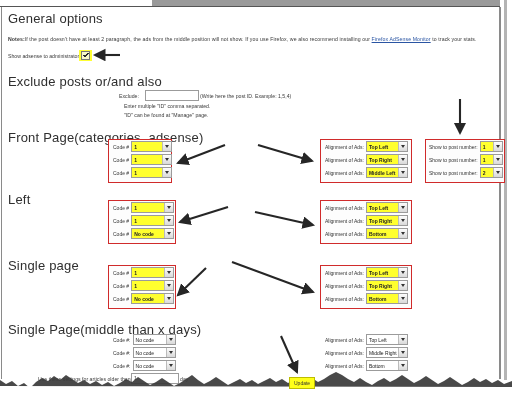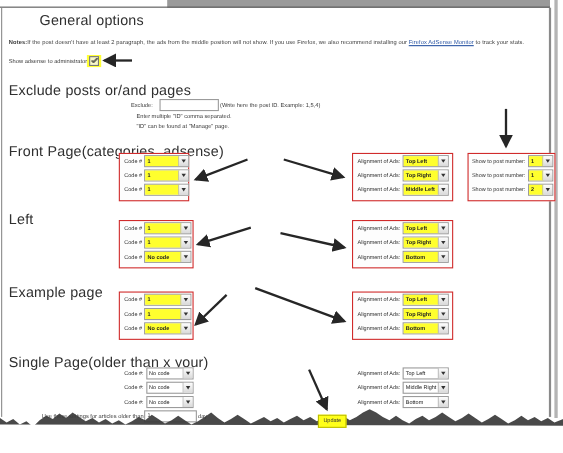--- a/index.html
+++ b/index.html
@@ -62,32 +62,32 @@
 <body>
 
 <div class="page">
 
   <div class="top-gray"></div>
   <div class="top-line"></div>
   <div class="left-edge"></div>
   <div class="right-edge"></div>
   <div class="right-edge2"></div>
 
-  <div class="h-sec" style="left:8px;top:11px;font-size:13px;margin-left:28px;">General options</div>
+  <div class="h-sec" style="left:8px;top:11px;font-size:13px;">General options</div>
 
   <div class="note" style="left:8px;top:36px;">
     <b>Notes:</b><span>If the post doesn't have at least 2 paragraph, the ads from the middle position will not show. If you use Firefox, we also recommend installing our </span><a href="#">Firefox AdSense Monitor</a><span> to track your stats.</span>
   </div>
 
   <div class="lbl" style="left:8px;top:53px;">Show adsense to administrator?</div>
   <div class="chk-wrap" style="left:79px;top:50px;">
     <span class="chk"></span>
   </div>
 
-  <div class="h-sec" style="left:8px;top:74px;">Exclude posts or/and pages</div>
+  <div class="h-sec" style="left:8px;top:74px;">Exclude posts or/and also</div>
 
   <div class="lbl" style="left:119px;top:93px;">Exclude:</div>
   <div class="tinput" style="left:145px;top:90px;width:52px;">
     <span></span>
   </div>
   <div class="lbl" style="left:200px;top:93px;">(Write here the post ID. Example: 1,5,4)</div>
   <div class="lbl" style="left:124px;top:103px;">Enter multiple "ID" comma separated.</div>
   <div class="lbl" style="left:124px;top:112px;">"ID" can be found at "Manage" page.</div>
 
   <div class="h-sec" style="left:8px;top:130px;">Front Page(categories, adsense)</div>
@@ -232,21 +232,21 @@
   <div class="row" style="left:325px;top:229px;">
     <span class="cap">Alignment of Ads:</span>
     <span class="sel">
       <span class="val hl" style="width:27px;">Bottom</span>
       <span class="arrow">
           <i></i>
         </span>
     </span>
   </div>
 
-  <div class="h-sec" style="left:8px;top:258px;">Example page</div>
+  <div class="h-sec" style="left:8px;top:258px;">Single page</div>
 
   <div class="redbox" style="left:108px;top:265px;width:66px;height:42px;"></div>
   <div class="row" style="left:113px;top:268px;">
     <span class="cap">Code #</span>
     <span class="sel">
       <span class="val hl" style="width:28px;">1</span>
       <span class="arrow">
           <i></i>
         </span>
     </span>
@@ -292,21 +292,21 @@
   <div class="row" style="left:325px;top:294px;">
     <span class="cap">Alignment of Ads:</span>
     <span class="sel">
       <span class="val hl" style="width:27px;">Bottom</span>
       <span class="arrow">
           <i></i>
         </span>
     </span>
   </div>
 
-  <div class="h-sec" style="left:8px;top:322px;">Single Page(older than x your)</div>
+  <div class="h-sec" style="left:8px;top:322px;">Single Page(middle than x days)</div>
 
   <div class="row" style="left:113px;top:335px;">
     <span class="cap">Code #:</span>
     <span class="sel">
       <span class="val" style="width:28px;">No code</span>
       <span class="arrow">
           <i></i>
         </span>
     </span>
   </div>

